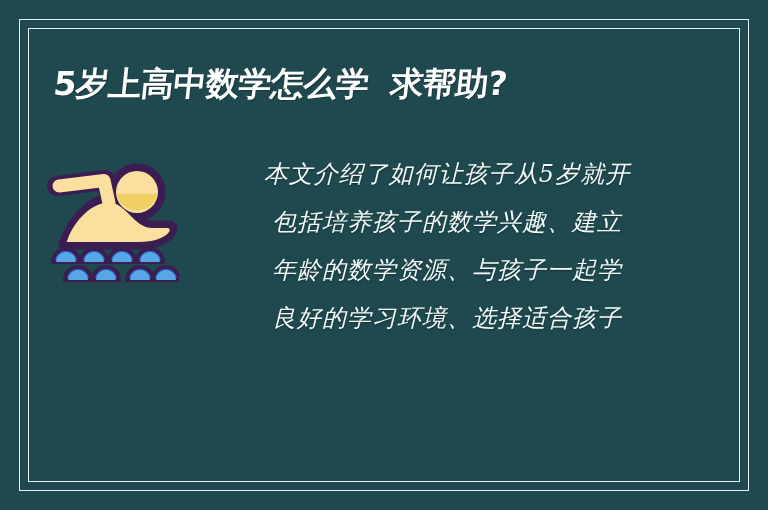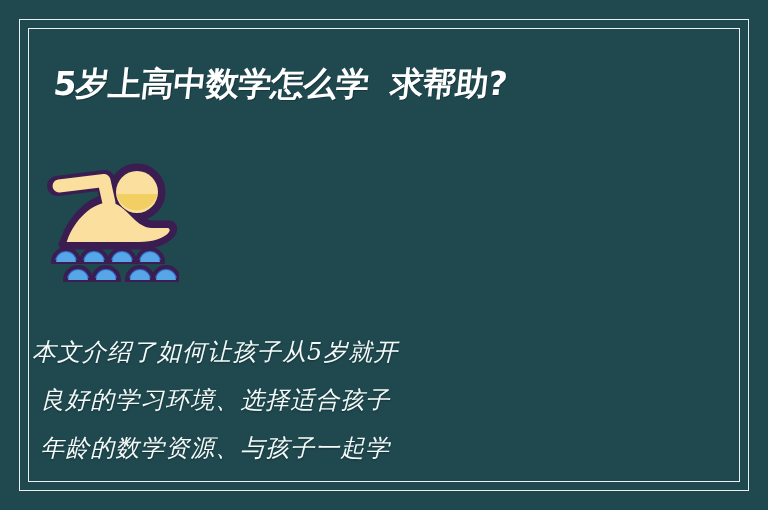--- a/index.html
+++ b/index.html
@@ -60,21 +60,21 @@
   }
 
   
   #content {
     position: absolute;
     left: 28px;
     top: 150px;
     right: 28px;
     height: 260px;
     display: flex;
-    flex-direction: column;
+    flex-direction: row;
     align-items: flex-start;
   }
 
   #icon-wrap {
     width: 170px;
     flex: 0 0 170px;
     display: flex;
     justify-content: center;
     padding-top: 8px;
   }
@@ -155,18 +155,19 @@
           <path d="M80 122 a13 13 0 0 1 26 0 z" fill="#2f6fc6" stroke="#3b1d52" stroke-width="4"></path>
           <path d="M83 122 a10 10 0 0 1 20 0 z" fill="#56a6e8"></path>
           <path d="M106 122 a13 13 0 0 1 26 0 z" fill="#2f6fc6" stroke="#3b1d52" stroke-width="4"></path>
           <path d="M109 122 a10 10 0 0 1 20 0 z" fill="#56a6e8"></path>
         </g>
       </svg>
     </div>
 
     <div id="body-wrap">
       <div class="body-line">本文介绍了如何让孩子从5岁就开</div>
+      <div class="body-line">包括培养孩子的数学兴趣、建立</div>
+      <div class="body-line">年龄的数学资源、与孩子一起学</div>
       <div class="body-line">良好的学习环境、选择适合孩子</div>
-      <div class="body-line">年龄的数学资源、与孩子一起学</div>
     </div>
 
   </div>
 </div>
 
 </body></html>

